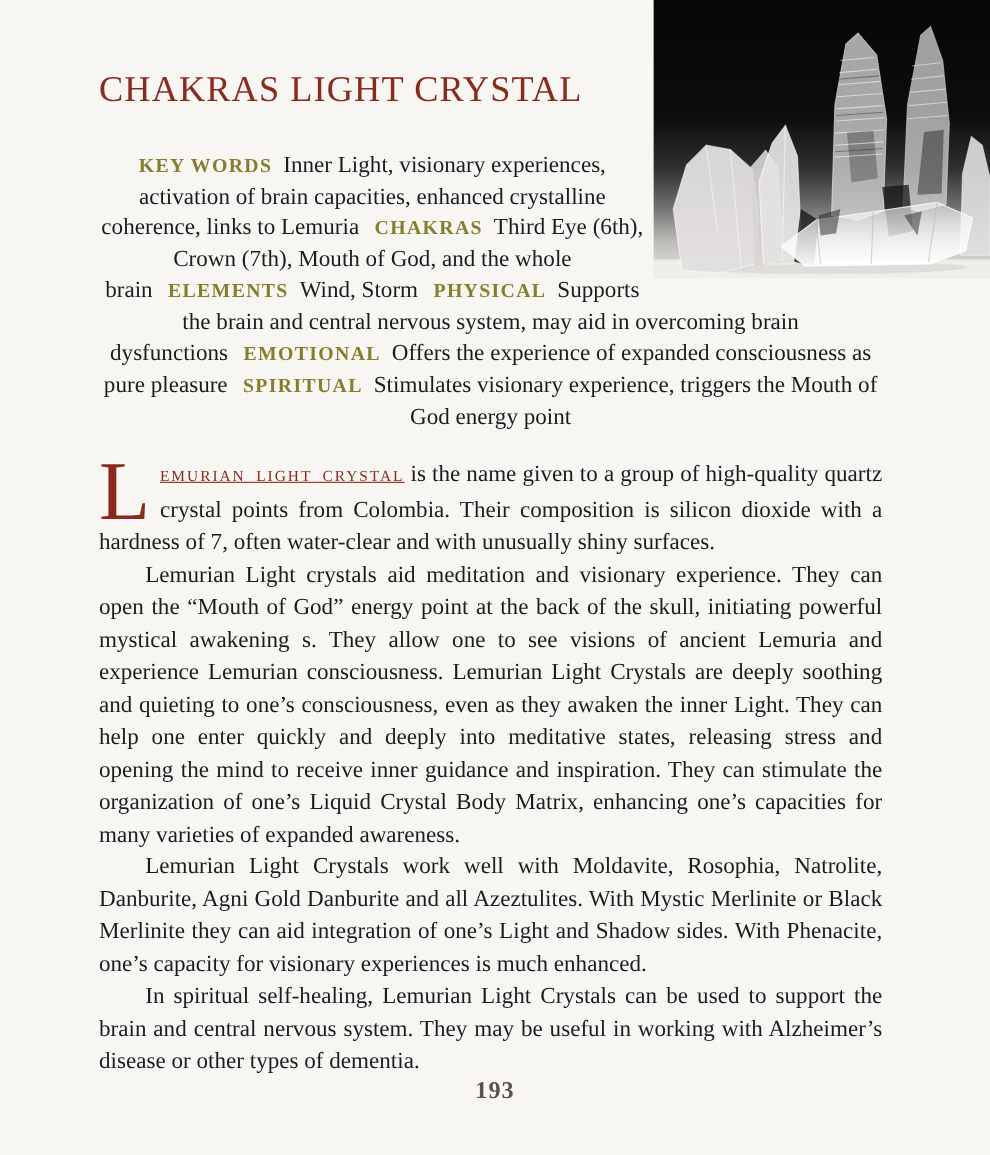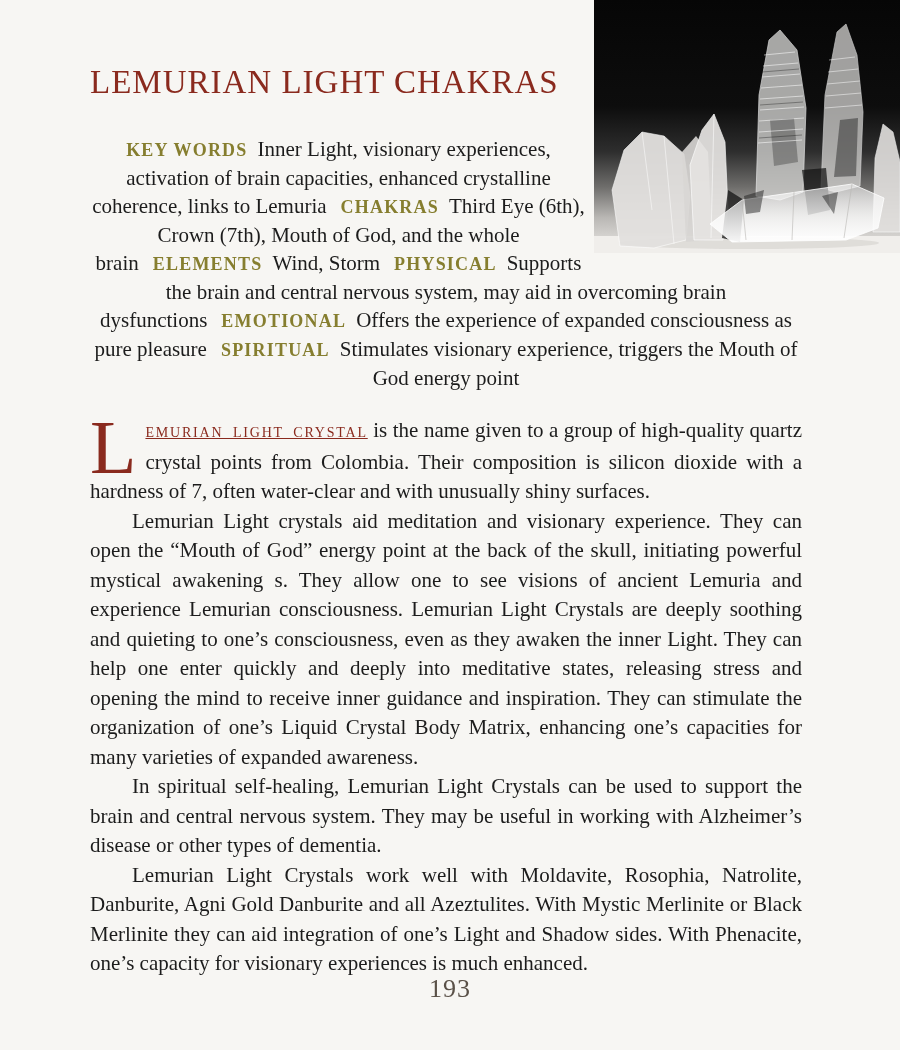--- a/index.html
+++ b/index.html
@@ -77,22 +77,22 @@
     letter-spacing: 1.8px;
     word-spacing: 4px;
     text-decoration: underline;
   }
   .folio {
     position: absolute;
     left: 0;
     right: 0;
     bottom: 46px;
     text-align: center;
-    font-weight: 400;
-    font-size: 26px;
+    font-weight: 700;
+    font-size: 22px;
     letter-spacing: 1px;
     color: var(--folio-ink, #5a5148);
   }
 </style>
 </head>
 <body>
 
 <div class="page">
 
   <div class="photo">
@@ -138,26 +138,26 @@
       <polygon points="116,224 148,200 258,184 290,198 284,228 252,240 138,242" fill="url(#crysA)" stroke="#ffffff" stroke-opacity="0.8"></polygon>
       <path d="M148,200 L152,240 M258,184 L250,238 M200,192 L198,240" stroke="#b9b7b4" stroke-opacity="0.6" fill="none"></path>
       <polygon points="150,196 170,190 166,212 152,214" fill="#111111" opacity="0.45"></polygon>
       <polygon points="228,196 244,192 240,214" fill="#151515" opacity="0.45"></polygon>
     </svg>
   </div>
 
   <div class="content">
     <div class="photo-spacer"></div>
 
-    <h1 class="title">LEMURIAN LIGHT CHAKRAS</h1>
+    <h1 class="title">CHAKRAS LIGHT CRYSTAL</h1>
 
     <div class="keyblock"><span class="klabel">KEY WORDS</span><span class="ktext">Inner Light, visionary experiences, activation of brain capacities, enhanced crystalline coherence, links to Lemuria</span><span class="klabel">CHAKRAS</span><span class="ktext">Third Eye (6th), Crown (7th), Mouth of God, and the whole brain</span><span class="klabel">ELEMENTS</span><span class="ktext">Wind, Storm</span><span class="klabel">PHYSICAL</span><span class="ktext">Supports the brain and central nervous system, may aid in overcoming brain dysfunctions</span><span class="klabel">EMOTIONAL</span><span class="ktext">Offers the experience of expanded consciousness as pure pleasure</span><span class="klabel">SPIRITUAL</span><span class="ktext">Stimulates visionary experience, triggers the Mouth of God energy point</span></div>
 
     <div class="bodytext">
       <p><span class="dropcap">L</span><span class="leadcaps">EMURIAN LIGHT CRYSTAL</span><span> is the name given to a group of high-quality quartz crystal points from Colombia. Their composition is silicon dioxide with a hardness of 7, often water-clear and with unusually shiny surfaces.</span></p>
       <p class="indent">Lemurian Light crystals aid meditation and visionary experience. They can open the “Mouth of God” energy point at the back of the skull, initiating powerful mystical awakening s. They allow one to see visions of ancient Lemuria and experience Lemurian consciousness. Lemurian Light Crystals are deeply soothing and quieting to one’s consciousness, even as they awaken the inner Light. They can help one enter quickly and deeply into meditative states, releasing stress and opening the mind to receive inner guidance and inspiration. They can stimulate the organization of one’s Liquid Crystal Body Matrix, enhancing one’s capacities for many varieties of expanded awareness.</p>
+      <p class="indent">Lemurian Light Crystals work well with Moldavite, Rosophia, Natrolite, Danburite, Agni Gold Danburite and all Azeztulites. With Mystic Merlinite or Black Merlinite they can aid integration of one’s Light and Shadow sides. With Phenacite, one’s capacity for visionary experiences is much enhanced.</p>
       <p class="indent">In spiritual self-healing, Lemurian Light Crystals can be used to support the brain and central nervous system. They may be useful in working with Alzheimer’s disease or other types of dementia.</p>
-      <p class="indent">Lemurian Light Crystals work well with Moldavite, Rosophia, Natrolite, Danburite, Agni Gold Danburite and all Azeztulites. With Mystic Merlinite or Black Merlinite they can aid integration of one’s Light and Shadow sides. With Phenacite, one’s capacity for visionary experiences is much enhanced.</p>
     </div>
   </div>
 
   <div class="folio">193</div>
 </div>
 
 </body></html>

